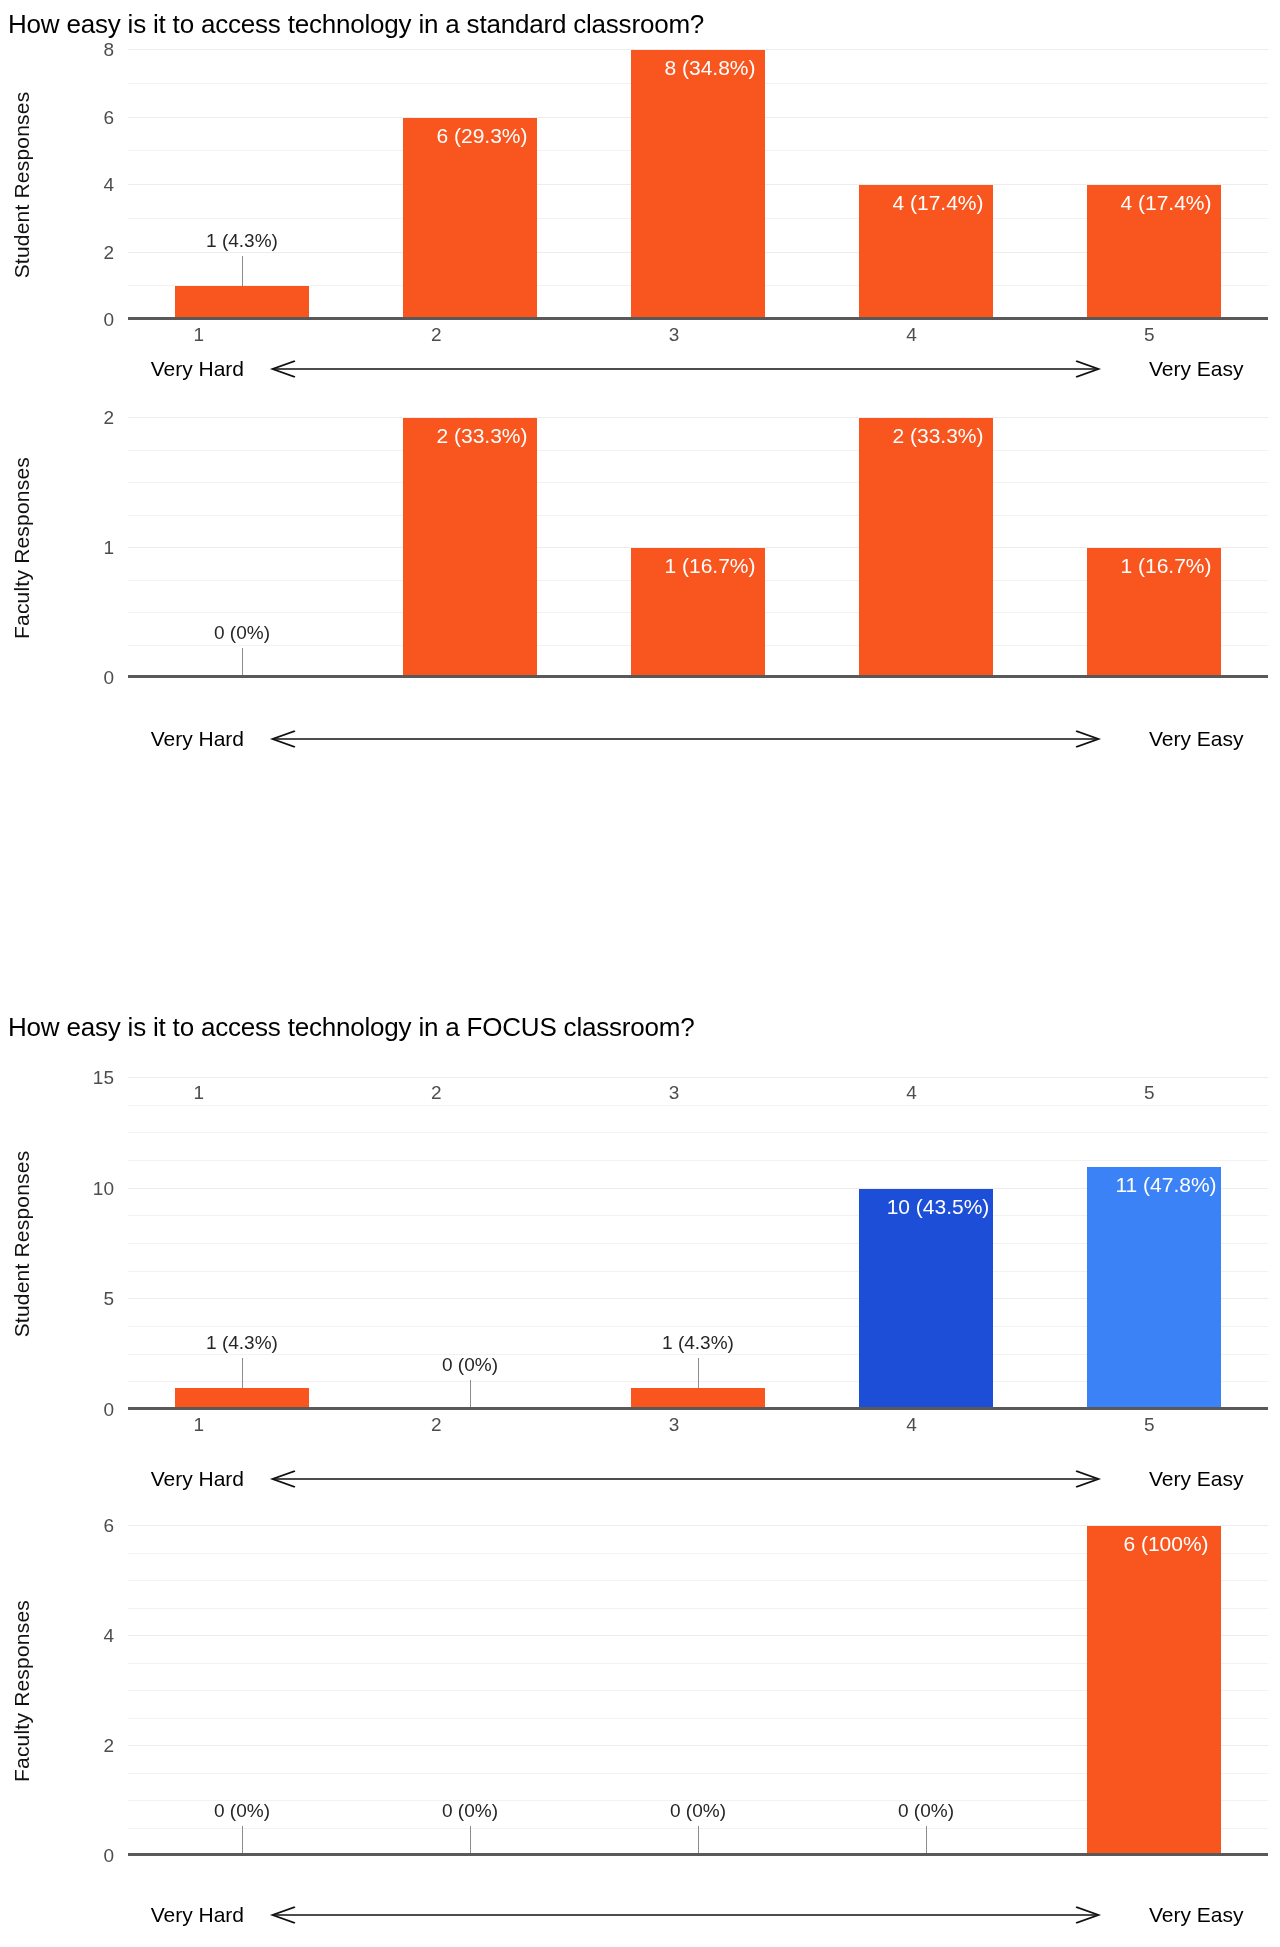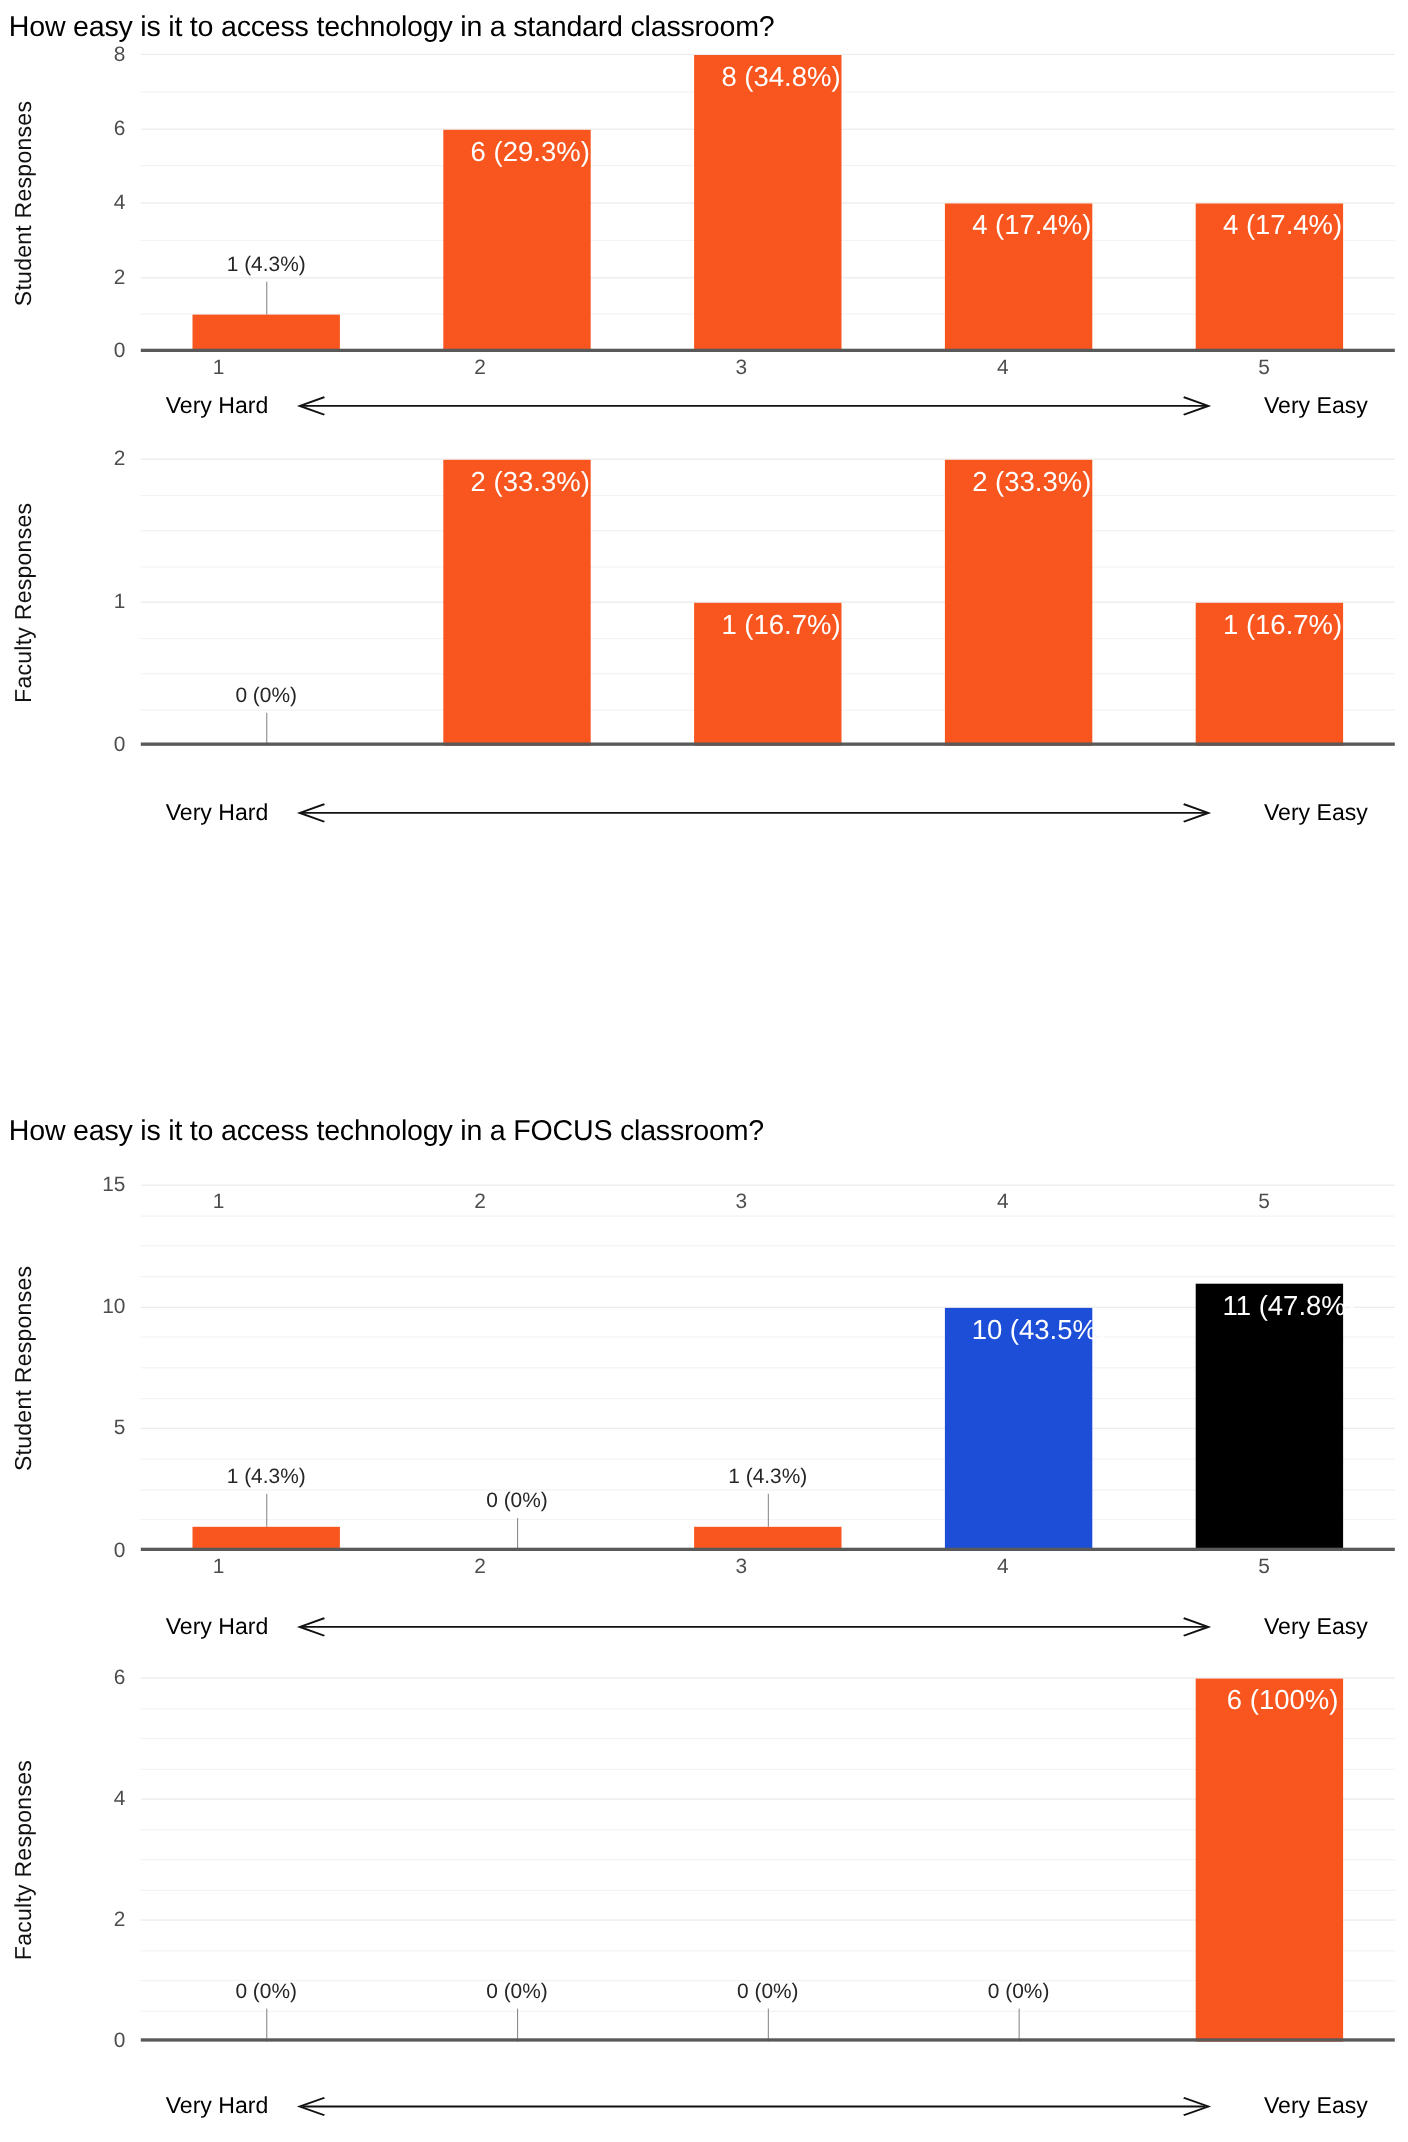--- a/index.html
+++ b/index.html
@@ -97,21 +97,21 @@
     width: 58.5%;
     background: #f9561f;
     position: relative;
   }
   .bar-label-in {
     position: absolute;
     left: 0; right: 0;
     top: 6px;
     text-align: center;
     color: #ffffff;
-    font-size: 25px;
+    font-size: 21px;
     white-space: nowrap;
     margin-left: 24px;
   }
   .bar-label-out {
     position: absolute;
     left: 50%;
     transform: translateX(-50%);
     color: #262626;
     font-size: 19px;
     white-space: nowrap;
@@ -360,21 +360,21 @@
                 <div class="bar-label-out" style="color: rgb(38, 38, 38); bottom: 56.1333px;">1 (4.3%)</div>
                 <div class="leader" style="bottom: 22.1333px; height: 30px;"></div>
                 <div class="bar" style="background: rgb(249, 86, 31); height: 6.66667%;"></div>
               </div>
               <div class="bar-slot">
                 <div class="bar" style="background: #1d4ed8; height: 66.6667%;">
                   <div class="bar-label-in" style="color: rgb(255, 255, 255);">10 (43.5%)</div>
                 </div>
               </div>
               <div class="bar-slot">
-                <div class="bar" style="background: #000000; height: 73.3333%;">
+                <div class="bar" style="background: #3b82f6; height: 73.3333%;">
                   <div class="bar-label-in" style="color: rgb(255, 255, 255);">11 (47.8%)</div>
                 </div>
               </div>
             </div>
         <div class="axisline" style="bottom: 0%;"></div>
           </div>
       </div>
     </div>
     <div class="xticks" style="top:336px;">
         <div class="xtick">1</div>

